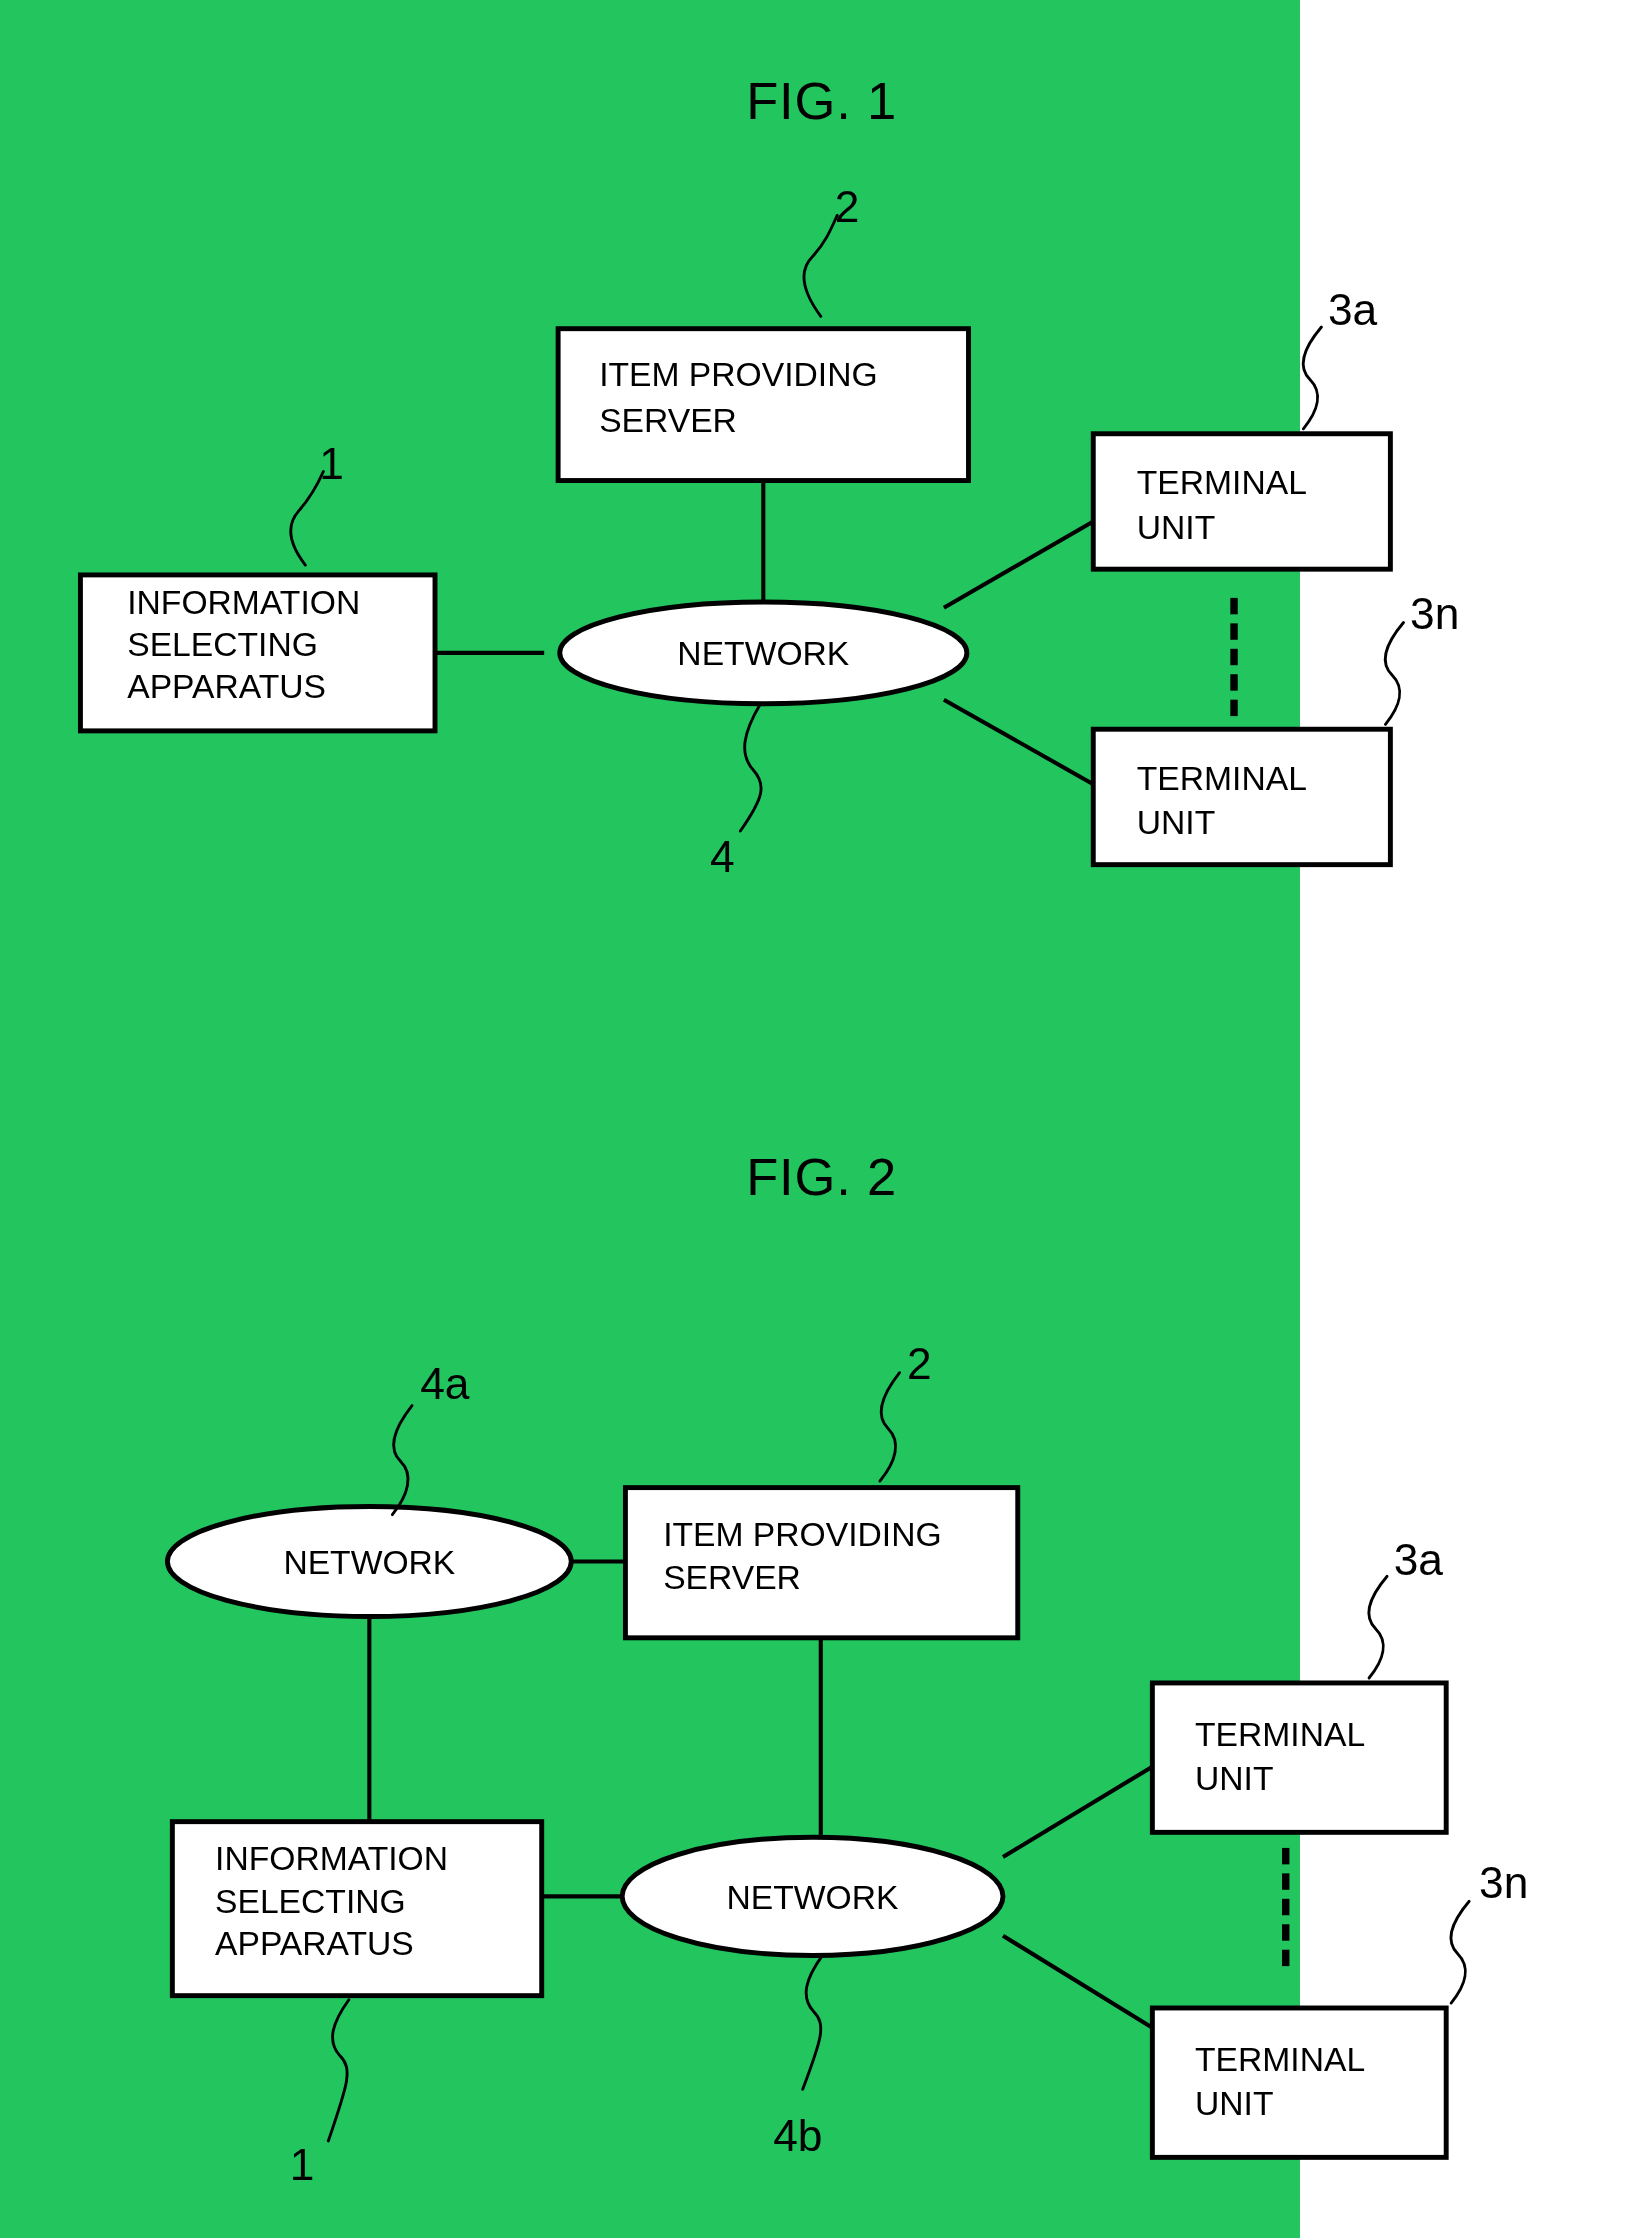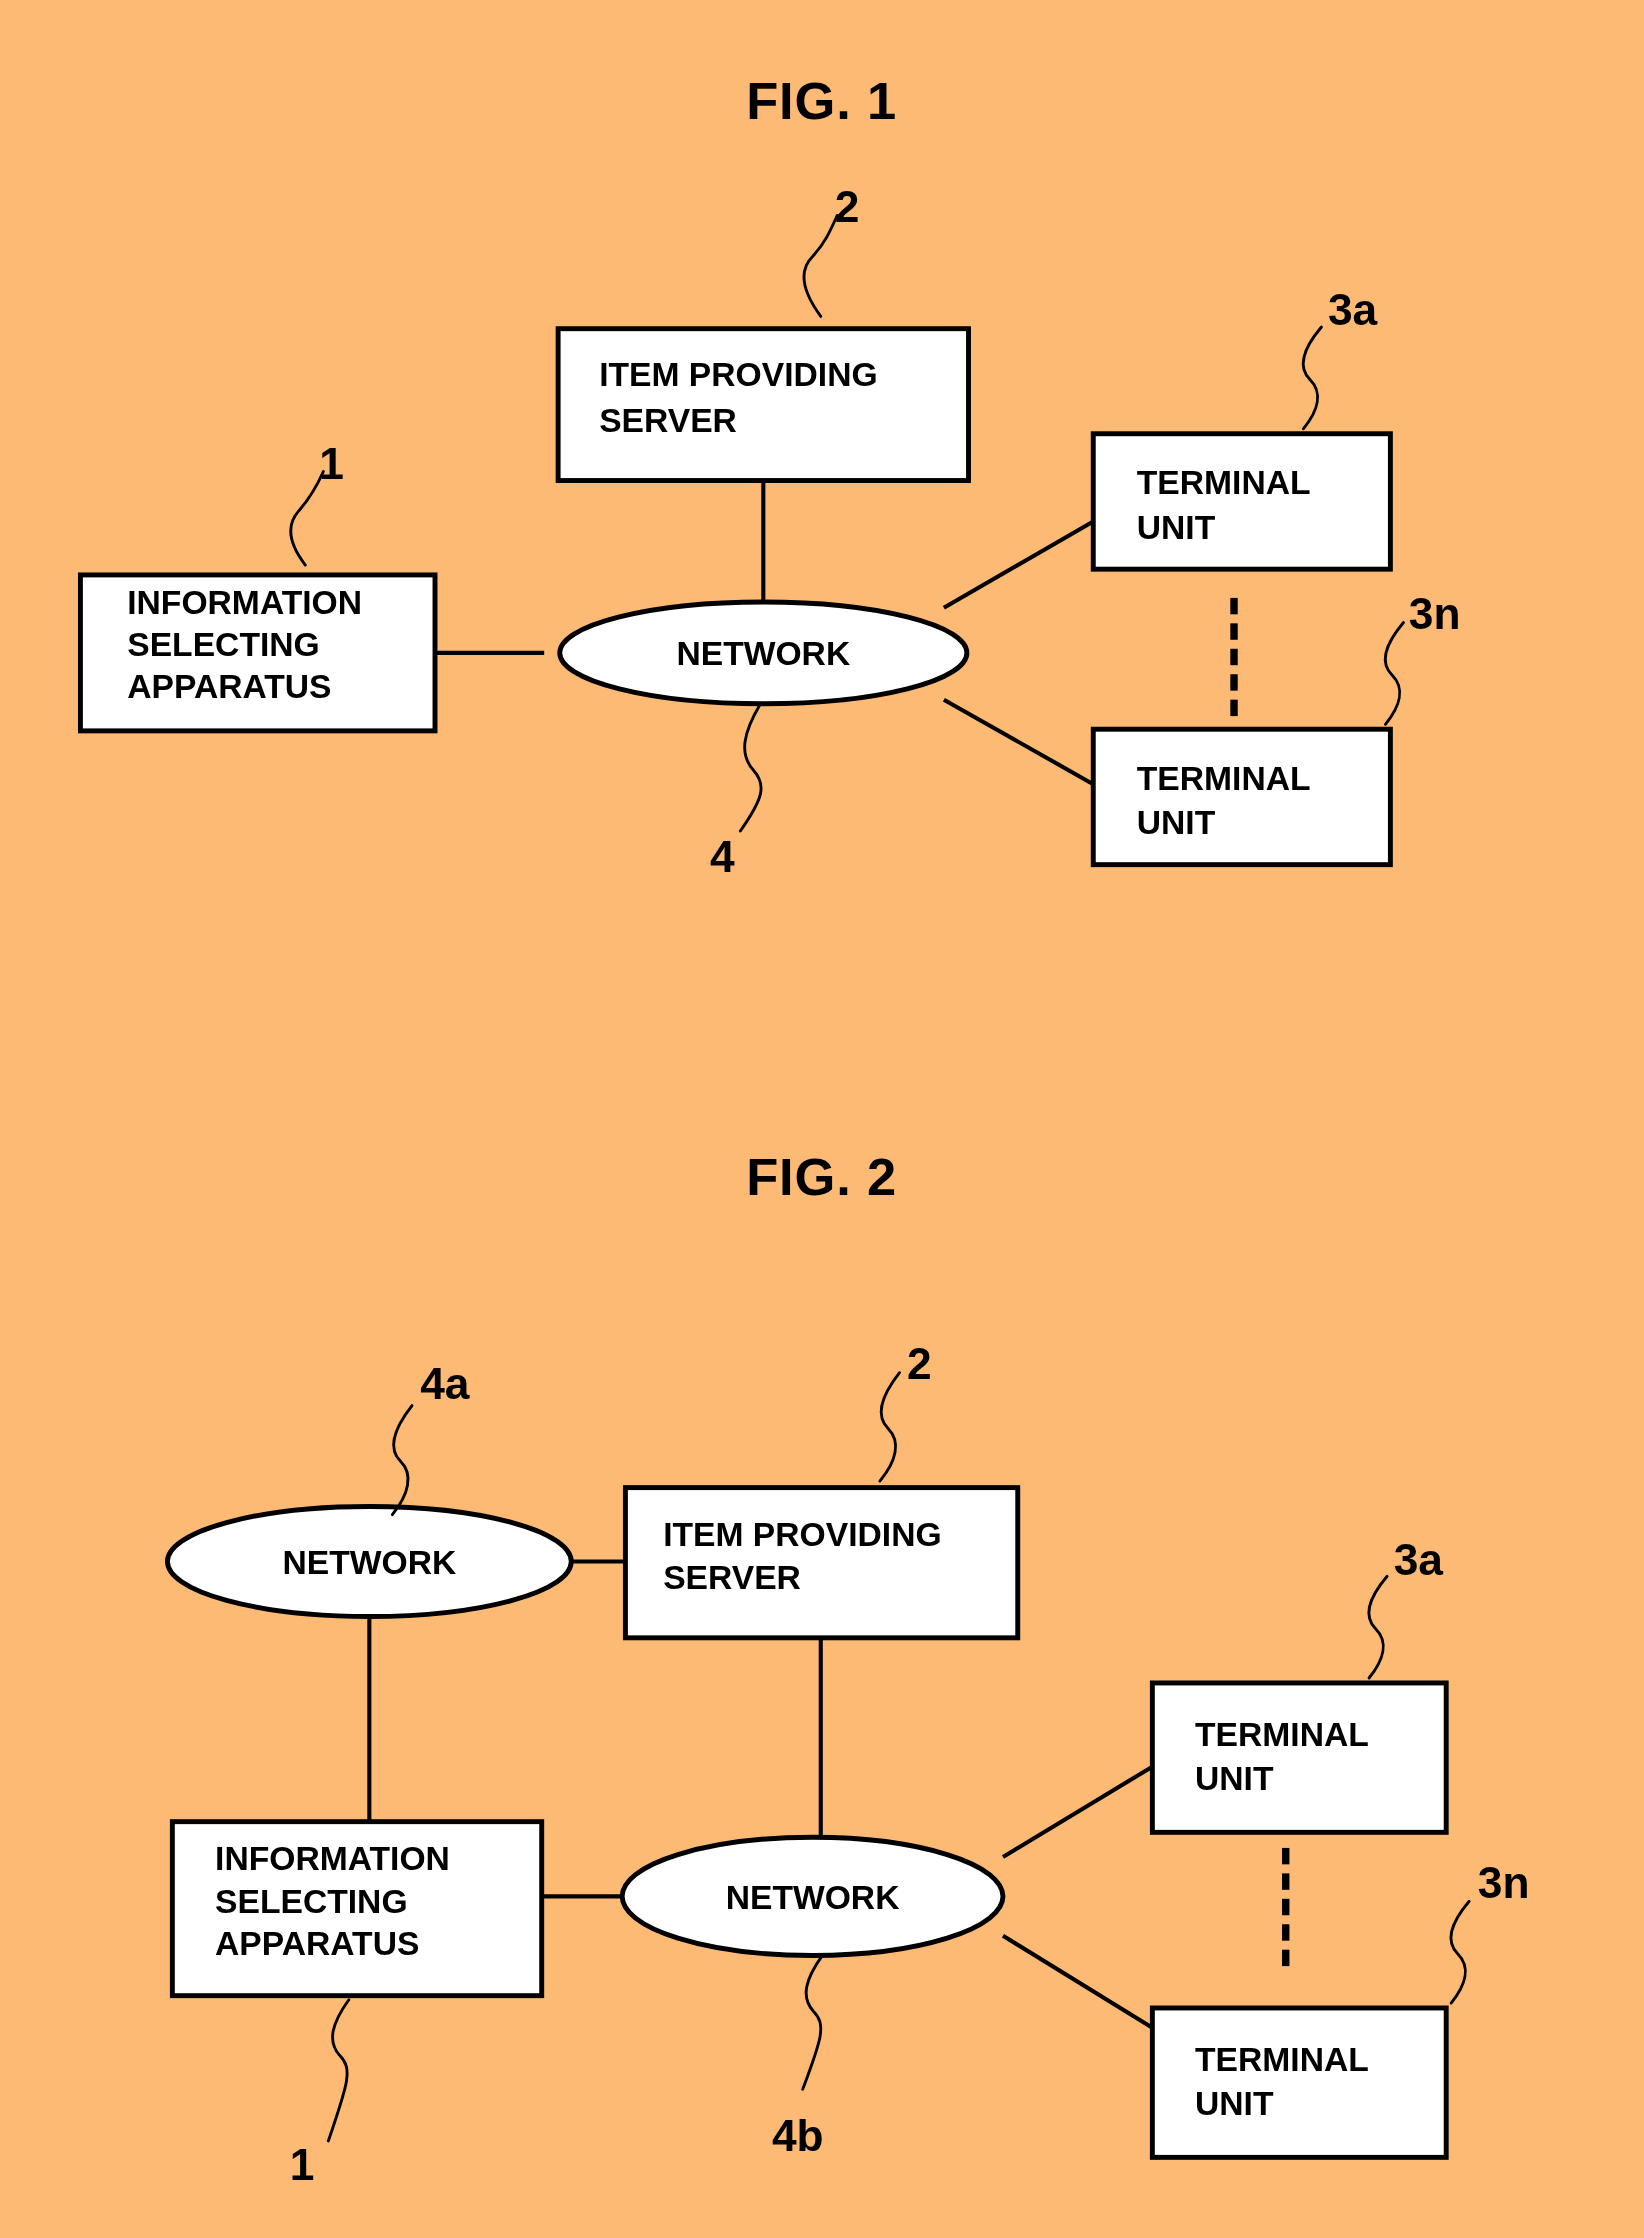--- a/index.html
+++ b/index.html
@@ -11,24 +11,23 @@
   body {
     width: 1644px;
     height: 2239px;
     font-family: "Liberation Sans", sans-serif;
     color: #000000;
     position: relative;
     overflow: hidden;
   }
   .sheet {
     position: relative;
-    width: 1644px;
+    width: 1300px;
     height: 2239px;
-    background: #fdba74;
-    font-weight: bold;
+    background: #22c55e;
   }
   svg.figure {
     position: absolute;
     left: 0;
     top: 0;
     width: 1644px;
     height: 2239px;
     overflow: visible;
   }
   .fig-title {

